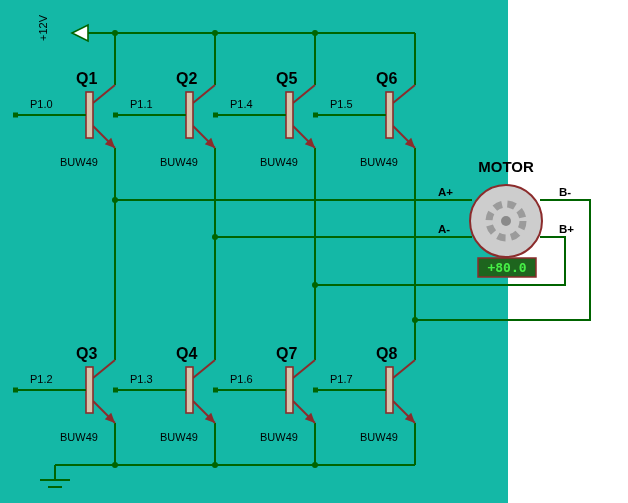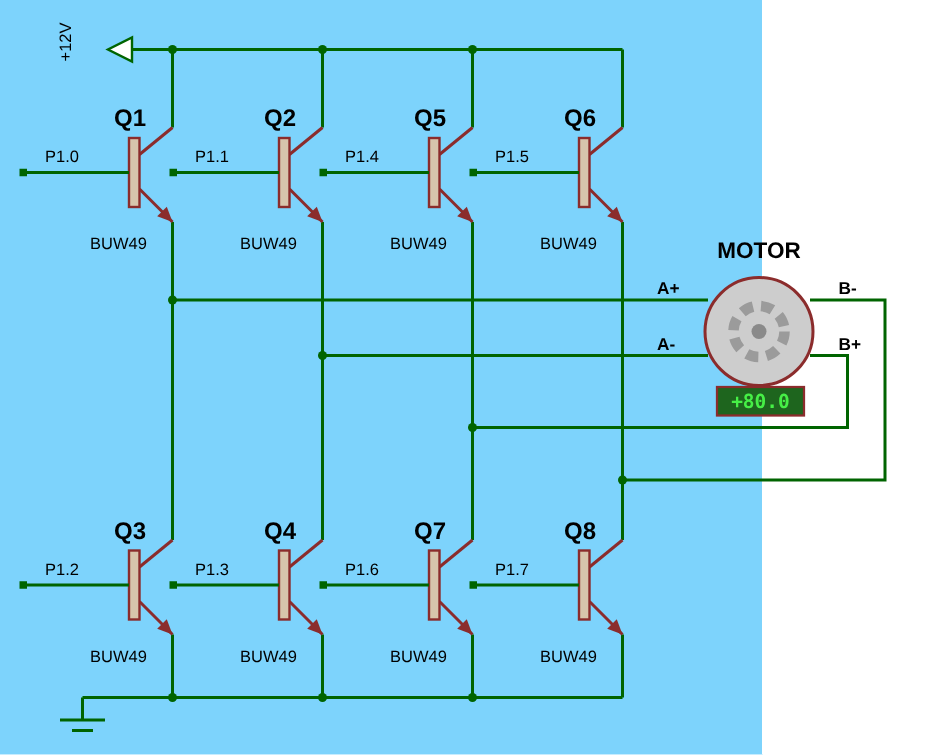--- a/index.html
+++ b/index.html
@@ -1,20 +1,20 @@
 <!DOCTYPE html>
 <html style="--wire: #006400; --outline: #8b2c2c; --fill: #d7c5ac; --display-bg: #1e651e; --display-text: #46ef46;"><head>
 <meta charset="utf-8">
 <style>
   html, body { margin: 0; padding: 0; background: #ffffff; }
   .canvas {
     position: relative;
     width: 508px;
     height: 503px;
-    background: #7dd3fc;
+    background: #14b8a6;
     font-family: "Liberation Sans", sans-serif;
   }
   svg text {
     font-family: "Liberation Sans", sans-serif;
     fill: #000000;
   }
   .wire   { stroke: var(--wire, #006400); stroke-width: 2; fill: none; }
   .dot    { fill: var(--wire, #006400); }
   .pin    { fill: var(--wire, #006400); }
   .pwr    { stroke: var(--wire, #006400); stroke-width: 1.6; fill: #ffffff; }

